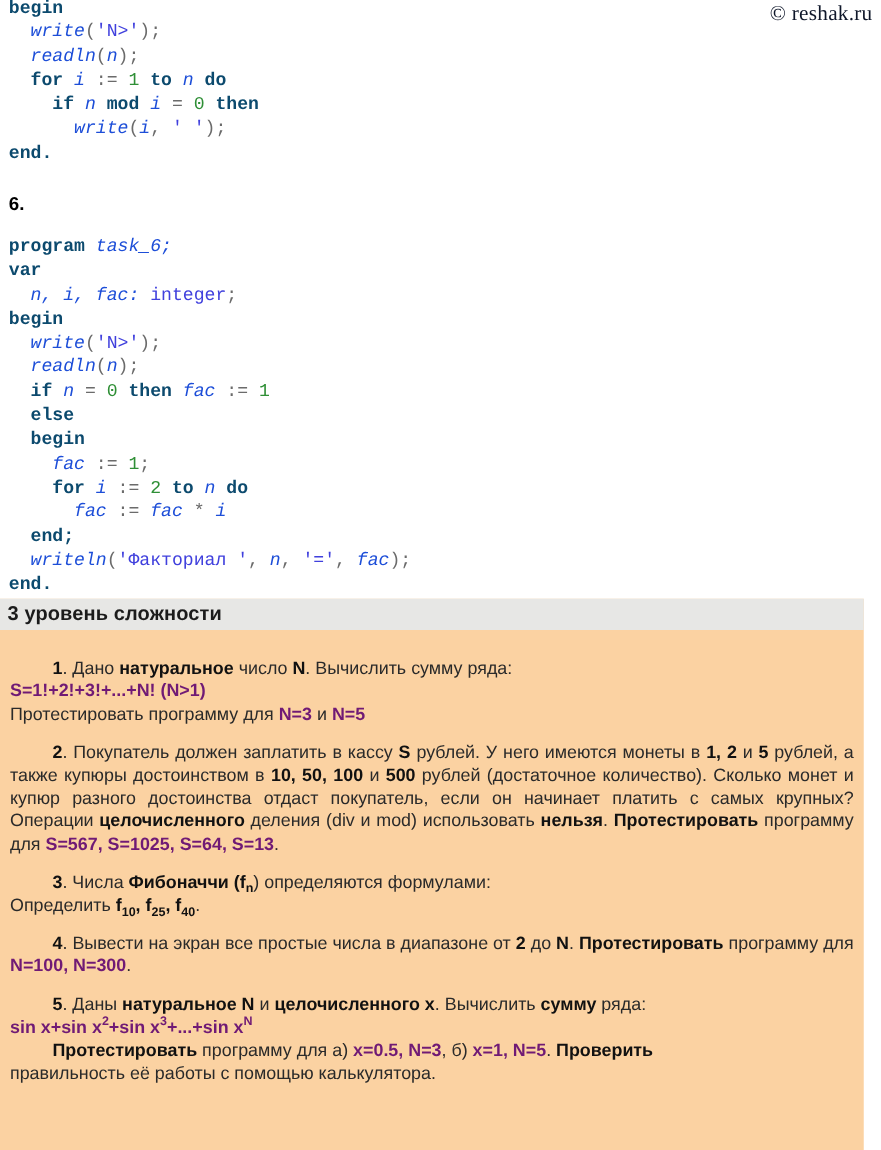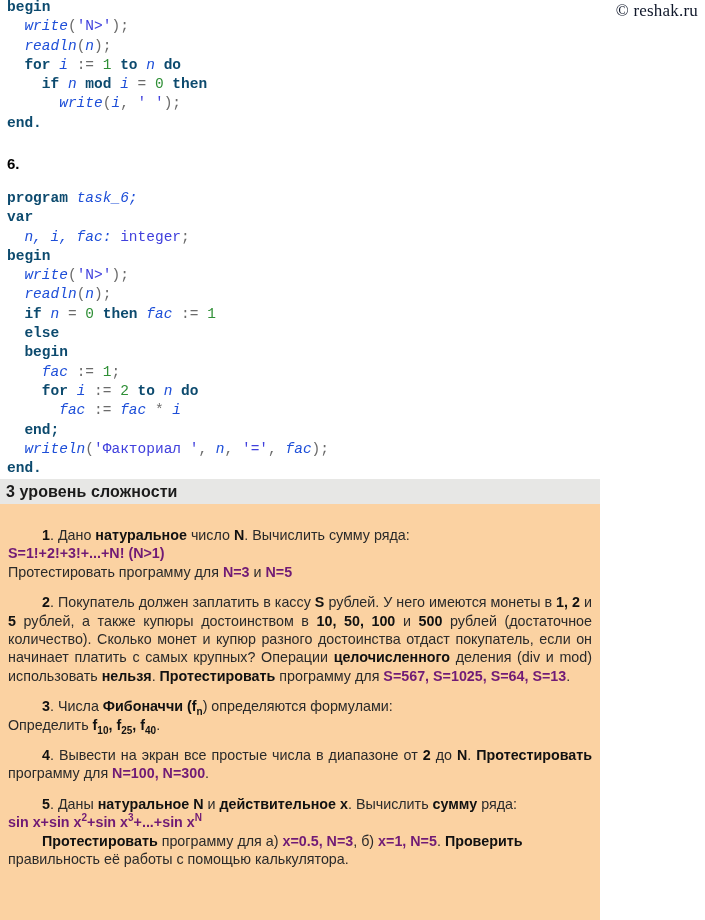--- a/index.html
+++ b/index.html
@@ -47,21 +47,21 @@
     font-family: "Liberation Sans", sans-serif;
     font-size: 15px; font-weight: bold; color: #000;
   }
   #code-block-6 { position: absolute; left: 7px; top: 189px; }
 
   
   .panel {
     position: absolute;
     left: 0;
     top: 479px;
-    width: 600px;
+    width: 691px;
     height: 441px;
     background: #fbd2a2;
     box-sizing: border-box;
   }
   .panel-header {
     height: 25px;
     background: #e7e7e5;
     display: flex;
     align-items: center;
     padding-left: 6px;
@@ -148,21 +148,21 @@
     <div class="task first-ind"><span class="b">2</span><span>. Покупатель должен заплатить в кассу </span><span class="b">S</span><span> рублей. У него имеются монеты в </span><span class="b">1, 2</span><span> и </span><span class="b">5</span><span> рублей, а также купюры достоинством в </span><span class="b">10, 50, 100</span><span> и </span><span class="b">500</span><span> рублей (достаточное количество). Сколько монет и купюр разного достоинства отдаст покупатель, если он начинает платить с самых крупных? Операции </span><span class="b">целочисленного</span><span> деления (div и mod) использовать </span><span class="b">нельзя</span><span>. </span><span class="b">Протестировать</span><span> программу для </span><span class="blu">S=567, S=1025, S=64, S=13</span><span>.</span></div>
 
     <div class="task">
       <span class="line first-ind"><span class="b">3</span><span>.  Числа </span><span class="b">Фибоначчи</span><span class="b"> (f</span><sub class="b">n</sub><span>) определяются формулами:</span></span>
       <span class="line"><span>Определить </span><span class="b">f</span><sub class="b">10</sub><span class="b">, f</span><sub class="b">25</sub><span class="b">, f</span><sub class="b">40</sub><span>.</span></span>
     </div>
 
     <div class="task first-ind"><span class="b">4</span><span>. Вывести на экран все простые числа в диапазоне от </span><span class="b">2</span><span> до </span><span class="b">N</span><span>. </span><span class="b">Протестировать</span><span> программу для </span><span class="blu">N=100, N=300</span><span>.</span></div>
 
     <div class="task">
-      <span class="line first-ind"><span class="b">5</span><span>. Даны </span><span class="b">натуральное N</span><span> и </span><span class="b">действительное x</span><span>. Вычислить </span><span class="b">сумму</span><span> ряда:</span></span>
+      <span class="line first-ind"><span class="b">5</span><span>. Даны </span><span class="b">натуральное N</span><span> и </span><span class="b">целочисленного x</span><span>. Вычислить </span><span class="b">сумму</span><span> ряда:</span></span>
       <span class="line blu"><span>sin x+sin x</span><sup>2</sup><span>+sin x</span><sup>3</sup><span>+...+sin x</span><sup>N</sup></span>
       <span class="line small-ind"><span class="b">Протестировать</span><span> программу для а)  </span><span class="blu">x=0.5,  N=3</span><span>, б)  </span><span class="blu">x=1,  N=5</span><span>. </span><span class="b">Проверить</span></span>
       <span class="line">правильность её работы с помощью калькулятора.</span>
     </div>
 
 
   </div>
 </div>
 
 </body></html>

